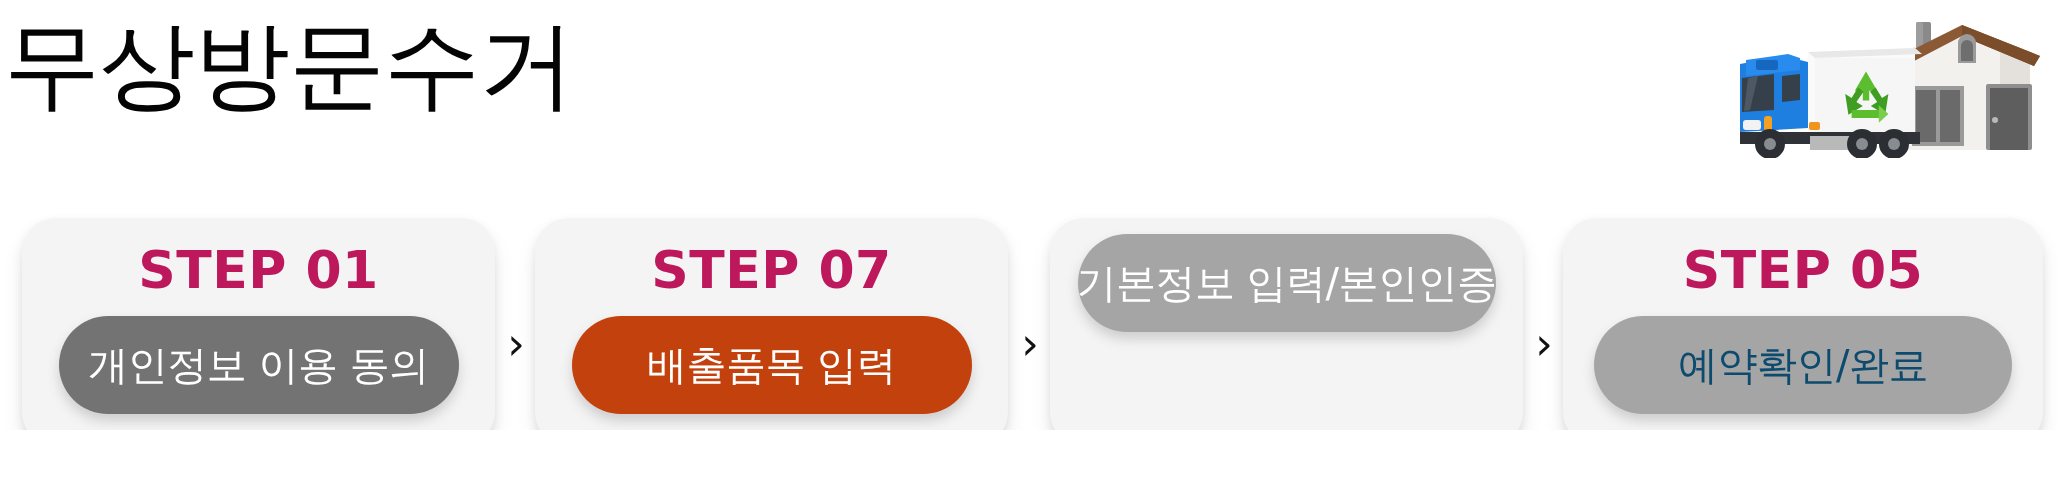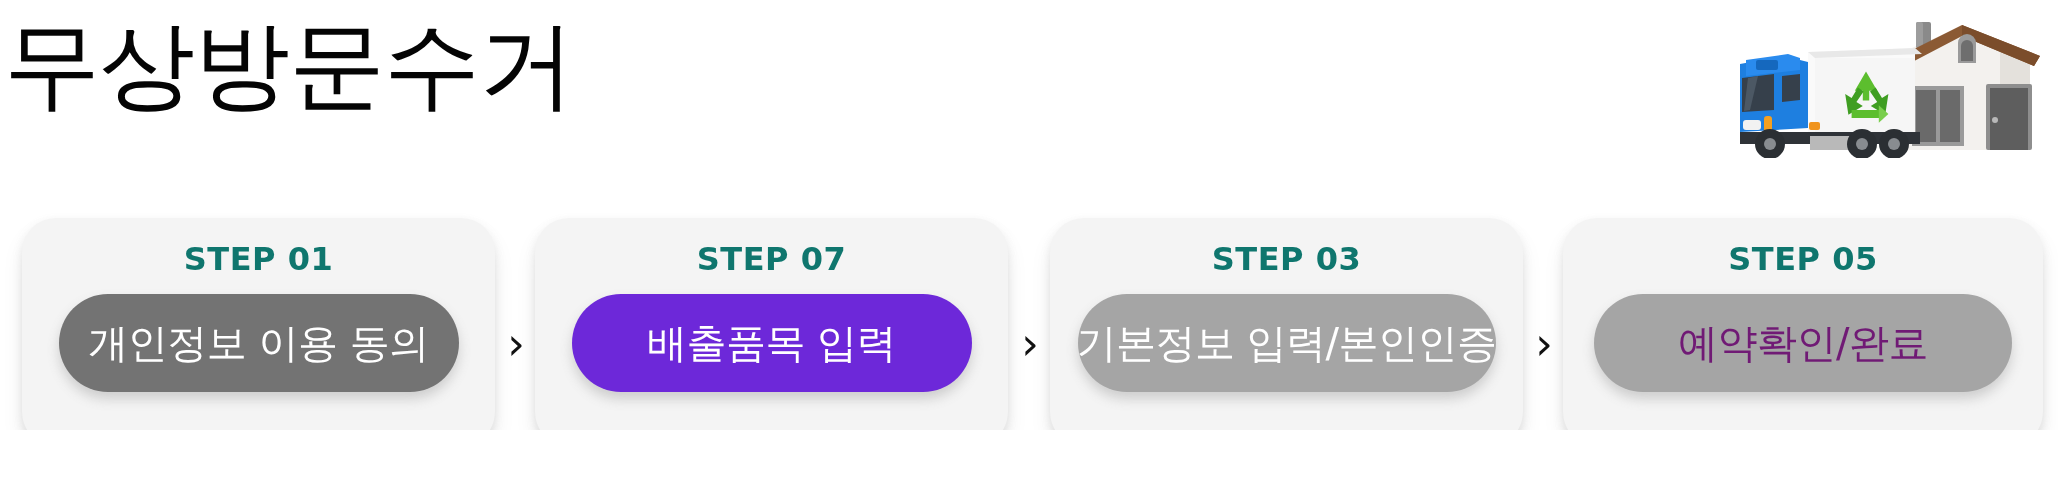--- a/index.html
+++ b/index.html
@@ -64,23 +64,23 @@
     flex-direction: column;
     align-items: center;
   }
   .step-card.c1 { left: 22px; }
   .step-card.c2 { left: 535px; }
   .step-card.c3 { left: 1050px; }
   .step-card.c4 { left: 1563px; width: 480px; }
 
   .step-label {
     margin-top: 22px;
-    font-size: 32px;
+    font-size: 52px;
     font-weight: 700;
-    color: #0f766e;
+    color: #be185d;
     letter-spacing: 0.5px;
     font-family: "DejaVu Sans", "Liberation Sans", sans-serif;
   }
 
   .step-pill {
     margin-top: 16px;
     height: 98px;
     border-radius: 49px;
     display: flex;
     align-items: center;
@@ -194,31 +194,30 @@
 
     <div class="step-card c1">
       <div class="step-label">STEP 01</div>
       <div class="step-pill" id="pill-1" style="background: #737373; color: rgb(255, 255, 255);">개인정보 이용 동의</div>
     </div>
 
     <div class="step-chevron s1">›</div>
 
     <div class="step-card c2">
       <div class="step-label">STEP 07</div>
-      <div class="step-pill" id="pill-2" style="background: #6d28d9; color: rgb(255, 255, 255);">배출품목 입력</div>
+      <div class="step-pill" id="pill-2" style="background: #c2410c; color: rgb(255, 255, 255);">배출품목 입력</div>
     </div>
 
     <div class="step-chevron s2">›</div>
 
     <div class="step-card c3">
-      <div class="step-label">STEP 03</div>
       <div class="step-pill" id="pill-3" style="background: rgb(165, 165, 165); color: rgb(255, 255, 255);">기본정보 입력/본인인증</div>
     </div>
 
     <div class="step-chevron s3">›</div>
 
     <div class="step-card c4">
       <div class="step-label">STEP 05</div>
-      <div class="step-pill" id="pill-4" style="background: rgb(165, 165, 165); color: #701a75;">예약확인/완료</div>
+      <div class="step-pill" id="pill-4" style="background: rgb(165, 165, 165); color: #0c4a6e;">예약확인/완료</div>
     </div>
 
   </div>
 </div>
 
 </body></html>

